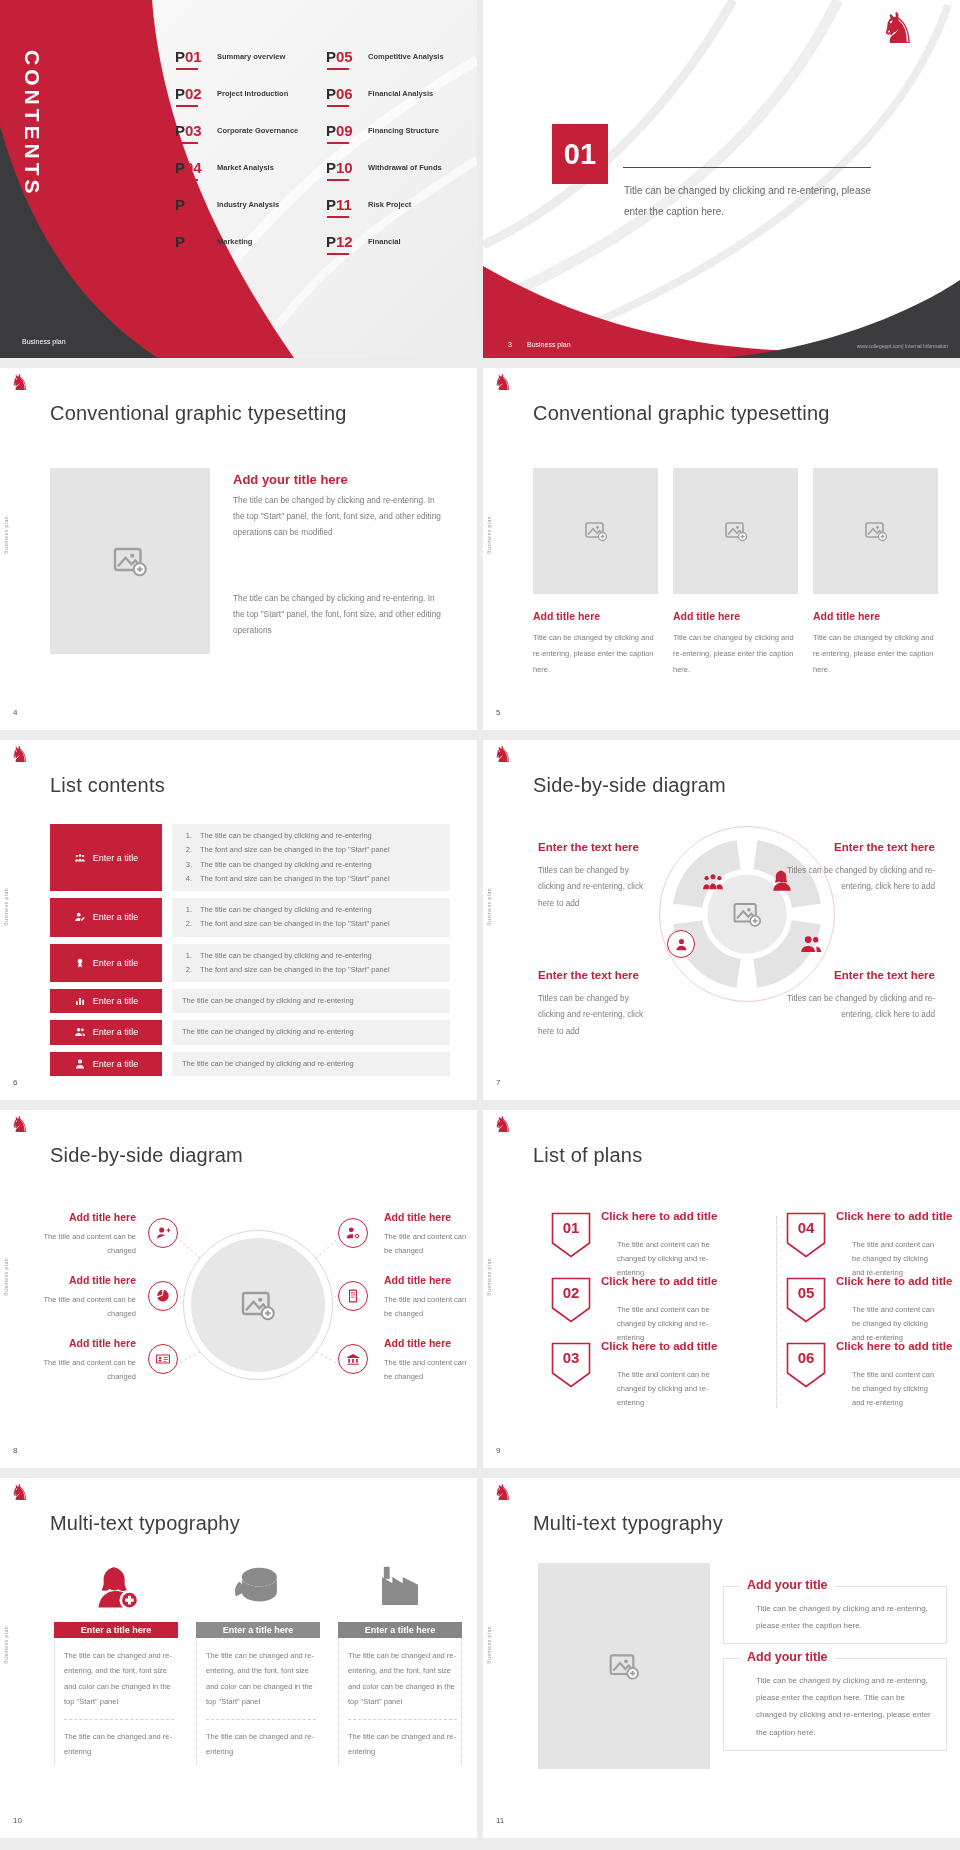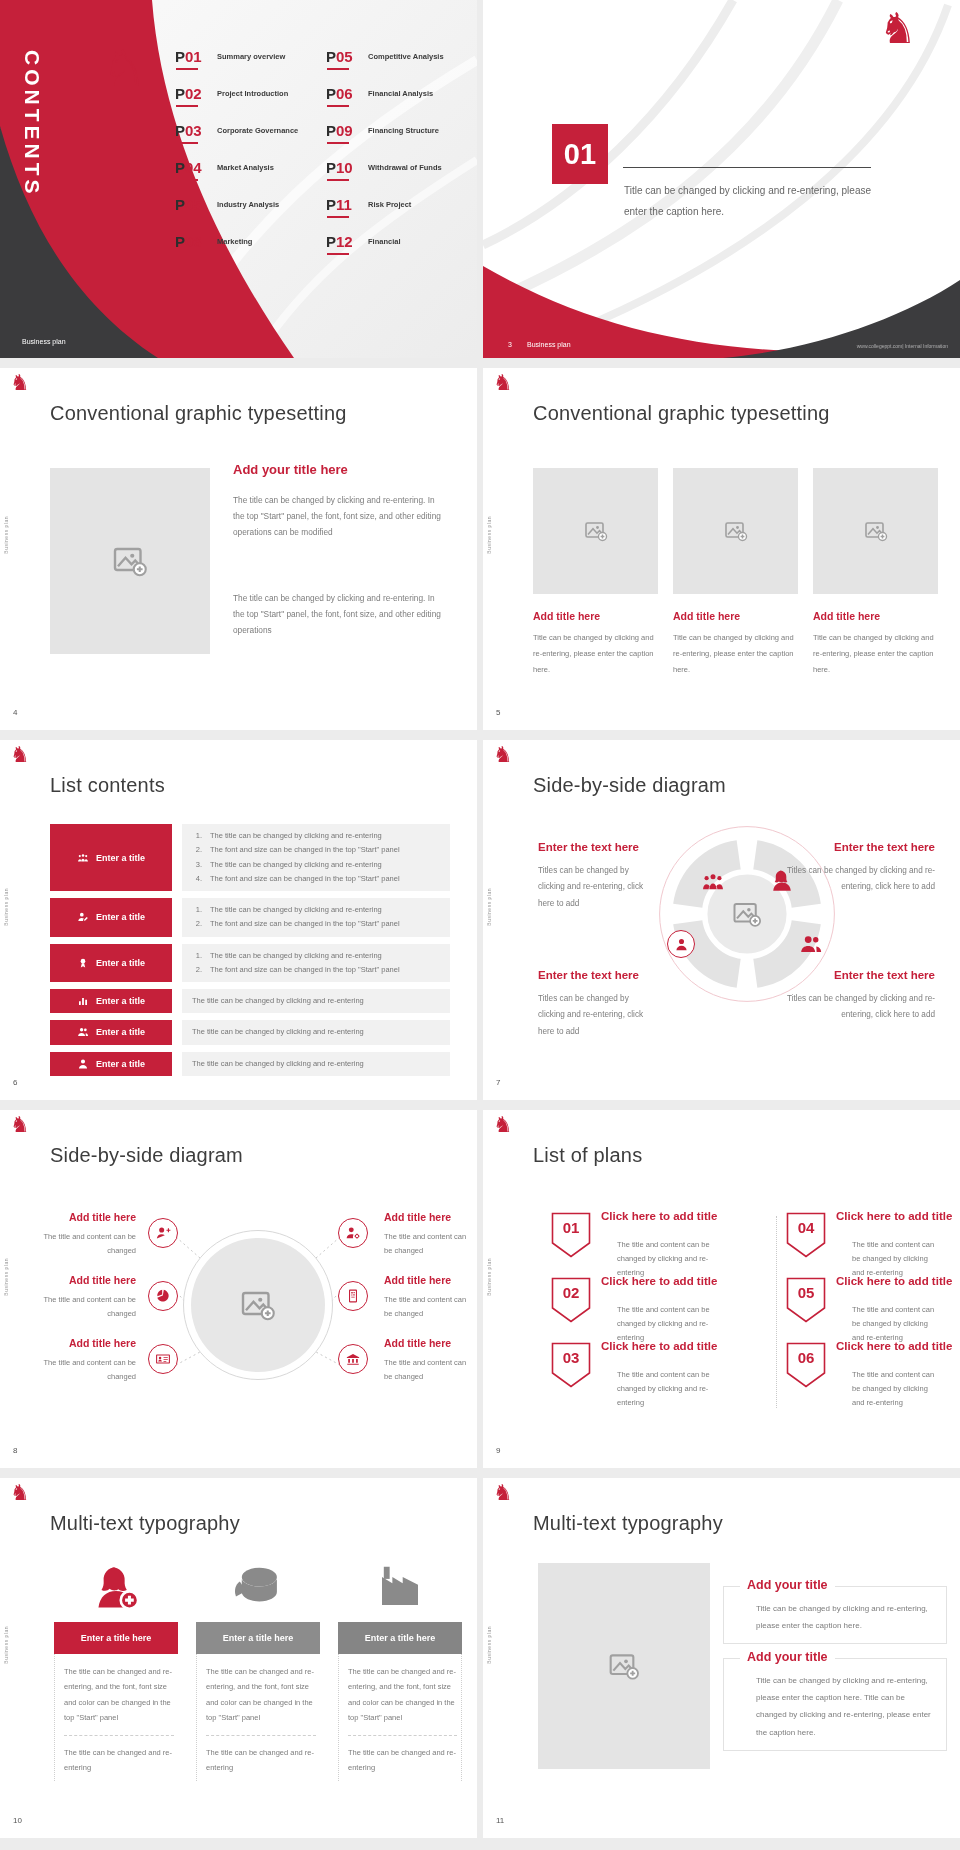--- a/index.html
+++ b/index.html
@@ -29,31 +29,31 @@
   .cul{position:absolute;left:1px;top:20px;width:22px;height:2px;background:var(--accent)}
   .clbl{position:absolute;left:42px;top:4px;font-size:7.5px;font-weight:700;color:#3a3a3a;white-space:nowrap}
   
   .sq01{position:absolute;left:69px;top:124px;width:56px;height:60px;background:var(--accent);color:#fff;display:flex;align-items:center;justify-content:center;font-size:29px;font-weight:700}
   .sumtitle{position:absolute;left:140px;top:126px;font-size:27px;font-weight:700;color:var(--accent)}
   .sumline{position:absolute;left:140px;top:167px;width:248px;height:1px;background:#4a4a4a}
   .sumcap{position:absolute;left:141px;top:180px;width:252px;font-size:10px;line-height:2.1;color:#666}
   .sfoot{position:absolute;bottom:10px;color:#fff;font-size:7px}
   .sfootr{position:absolute;right:12px;bottom:9px;color:rgba(255,255,255,.55);font-size:5px}
   
-  .p4h{position:absolute;left:233px;top:94px;font-size:13px}
+  .p4h{position:absolute;left:233px;top:104px;font-size:13px}
   .p4p{position:absolute;left:233px;width:214px;font-size:8.3px;line-height:1.95}
   
   .card5{position:absolute;top:100px;width:125px}
   .card5 .ph5{height:126px;background:var(--ph);display:flex;align-items:center;justify-content:center;color:#a0a0a0}
   .card5 h4{margin:16px 0 0;font-size:10.5px}
   .card5 p{margin:8px 0 0;font-size:7.5px;line-height:2.1}
   
   .l6wrap{position:absolute;left:50px;top:84px;width:400px}
   .lrow{display:flex;gap:10px;margin-bottom:7px;align-items:stretch}
-  .lbtn{width:122px;background:var(--accent);color:#fff;display:flex;align-items:center;justify-content:center;gap:7px;font-size:9px;font-weight:700;padding:6px 4px}
+  .lbtn{width:112px;background:var(--accent);color:#fff;display:flex;align-items:center;justify-content:center;gap:7px;font-size:9px;font-weight:400;padding:6px 4px}
   .lbar{flex:1;background:#f1f1f1;display:flex;flex-direction:column;justify-content:center;padding:5px 10px;font-size:7.5px;color:#777;line-height:1.9}
   .lline{display:flex;gap:8px}
   .ln{width:10px;text-align:right;flex:none}
   
   .c7{position:absolute;font-size:8.2px;line-height:2.05;color:var(--body)}
   .c7 h4{margin:0 0 3px;font-size:11.5px}
   .p7ic{position:absolute;color:var(--accent)}
   .p7cir{position:absolute;width:28px;height:28px;border:1.5px solid var(--accent);border-radius:50%;background:#fff;display:flex;align-items:center;justify-content:center;color:var(--accent)}
   
   .t8{position:absolute;font-size:7.5px;line-height:1.9;color:var(--body)}
@@ -64,21 +64,21 @@
   
   .bdg{position:absolute;width:40px;height:46px}
   .bdg .bn{position:absolute;left:0;top:7px;width:40px;text-align:center;font-size:15px;font-weight:700;color:var(--accent)}
   .p9t{position:absolute;width:125px}
   .p9t h4{margin:0 0 3px;font-size:11.5px}
   .p9t p{margin:16px;font-size:7.5px;line-height:1.85;color:var(--body)}
   .p9div{position:absolute;left:293px;top:106px;height:192px;border-left:1px dotted #c9c9c9}
   
   .mcol{position:absolute;top:82px;width:124px}
   .mico{height:62px;display:flex;align-items:flex-end;justify-content:center;padding-bottom:8px}
-  .mbar{height:32px;display:flex;align-items:center;justify-content:center;color:#fff;font-size:9px;font-weight:700}
+  .mbar{height:16px;display:flex;align-items:center;justify-content:center;color:#fff;font-size:9px;font-weight:700}
   .mbody{border-left:1px dotted #cfcfcf;padding:10px 4px 6px 9px;font-size:7.5px;line-height:2.05;color:var(--body)}
   .mbody.last{border-right:1px dotted #cfcfcf}
   .mdiv{border-top:1px dashed #cfcfcf;margin:9px 0}
   
   .blk{position:absolute;left:240px;width:224px;border:1px solid #e2e2e2;padding:13px 10px 9px 22px}
   .blk .bh{position:absolute;top:-9px;left:16px;background:#fff;padding:0 7px;font-size:12.5px;font-weight:700;color:var(--accent)}
   .blk .bc{font-size:8px;line-height:2.15;color:var(--body);padding-left:10px}
 </style>
 </head>
 <body>

